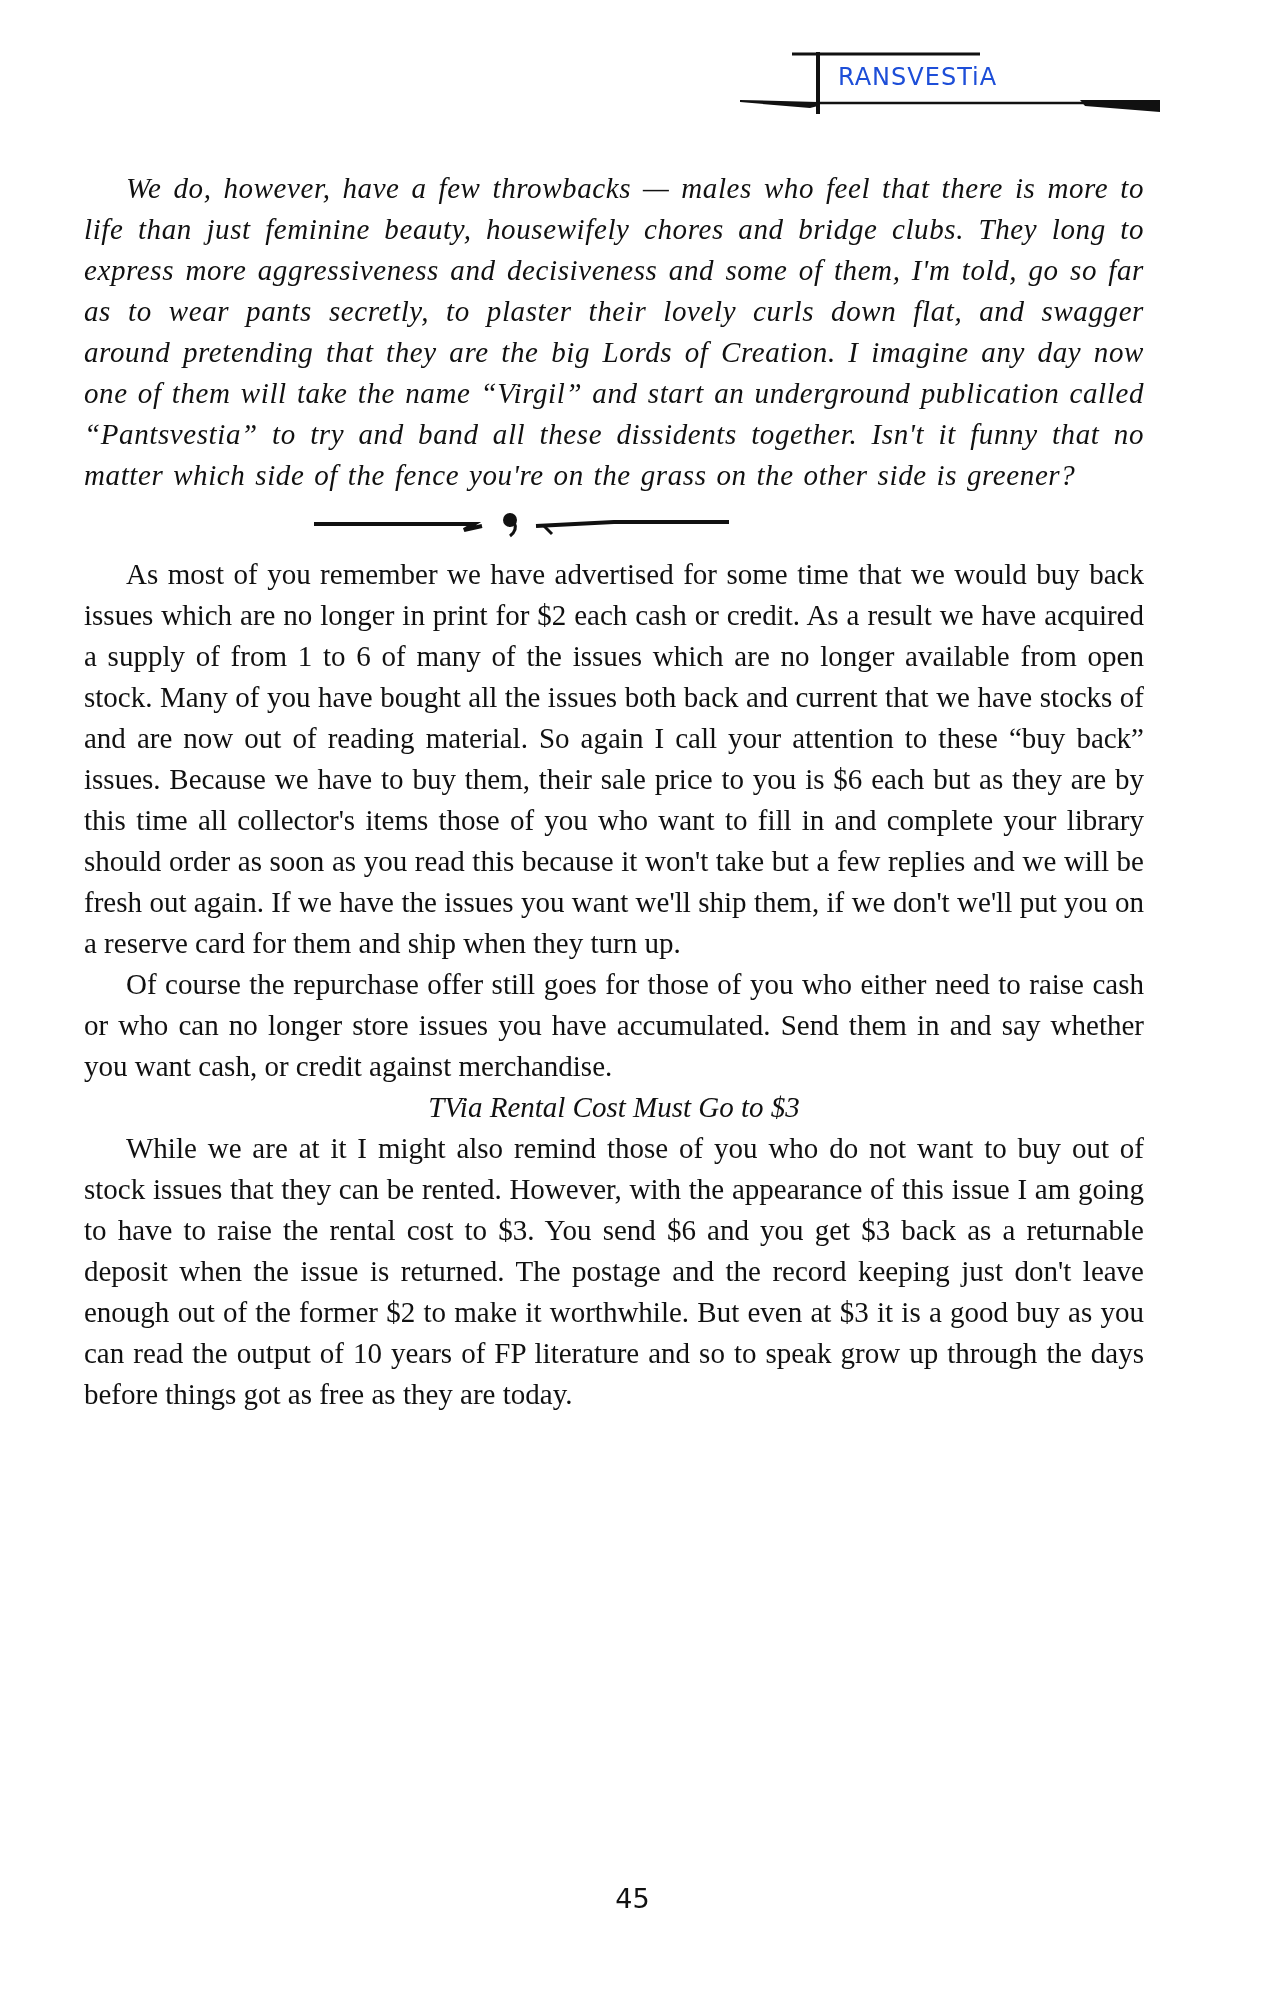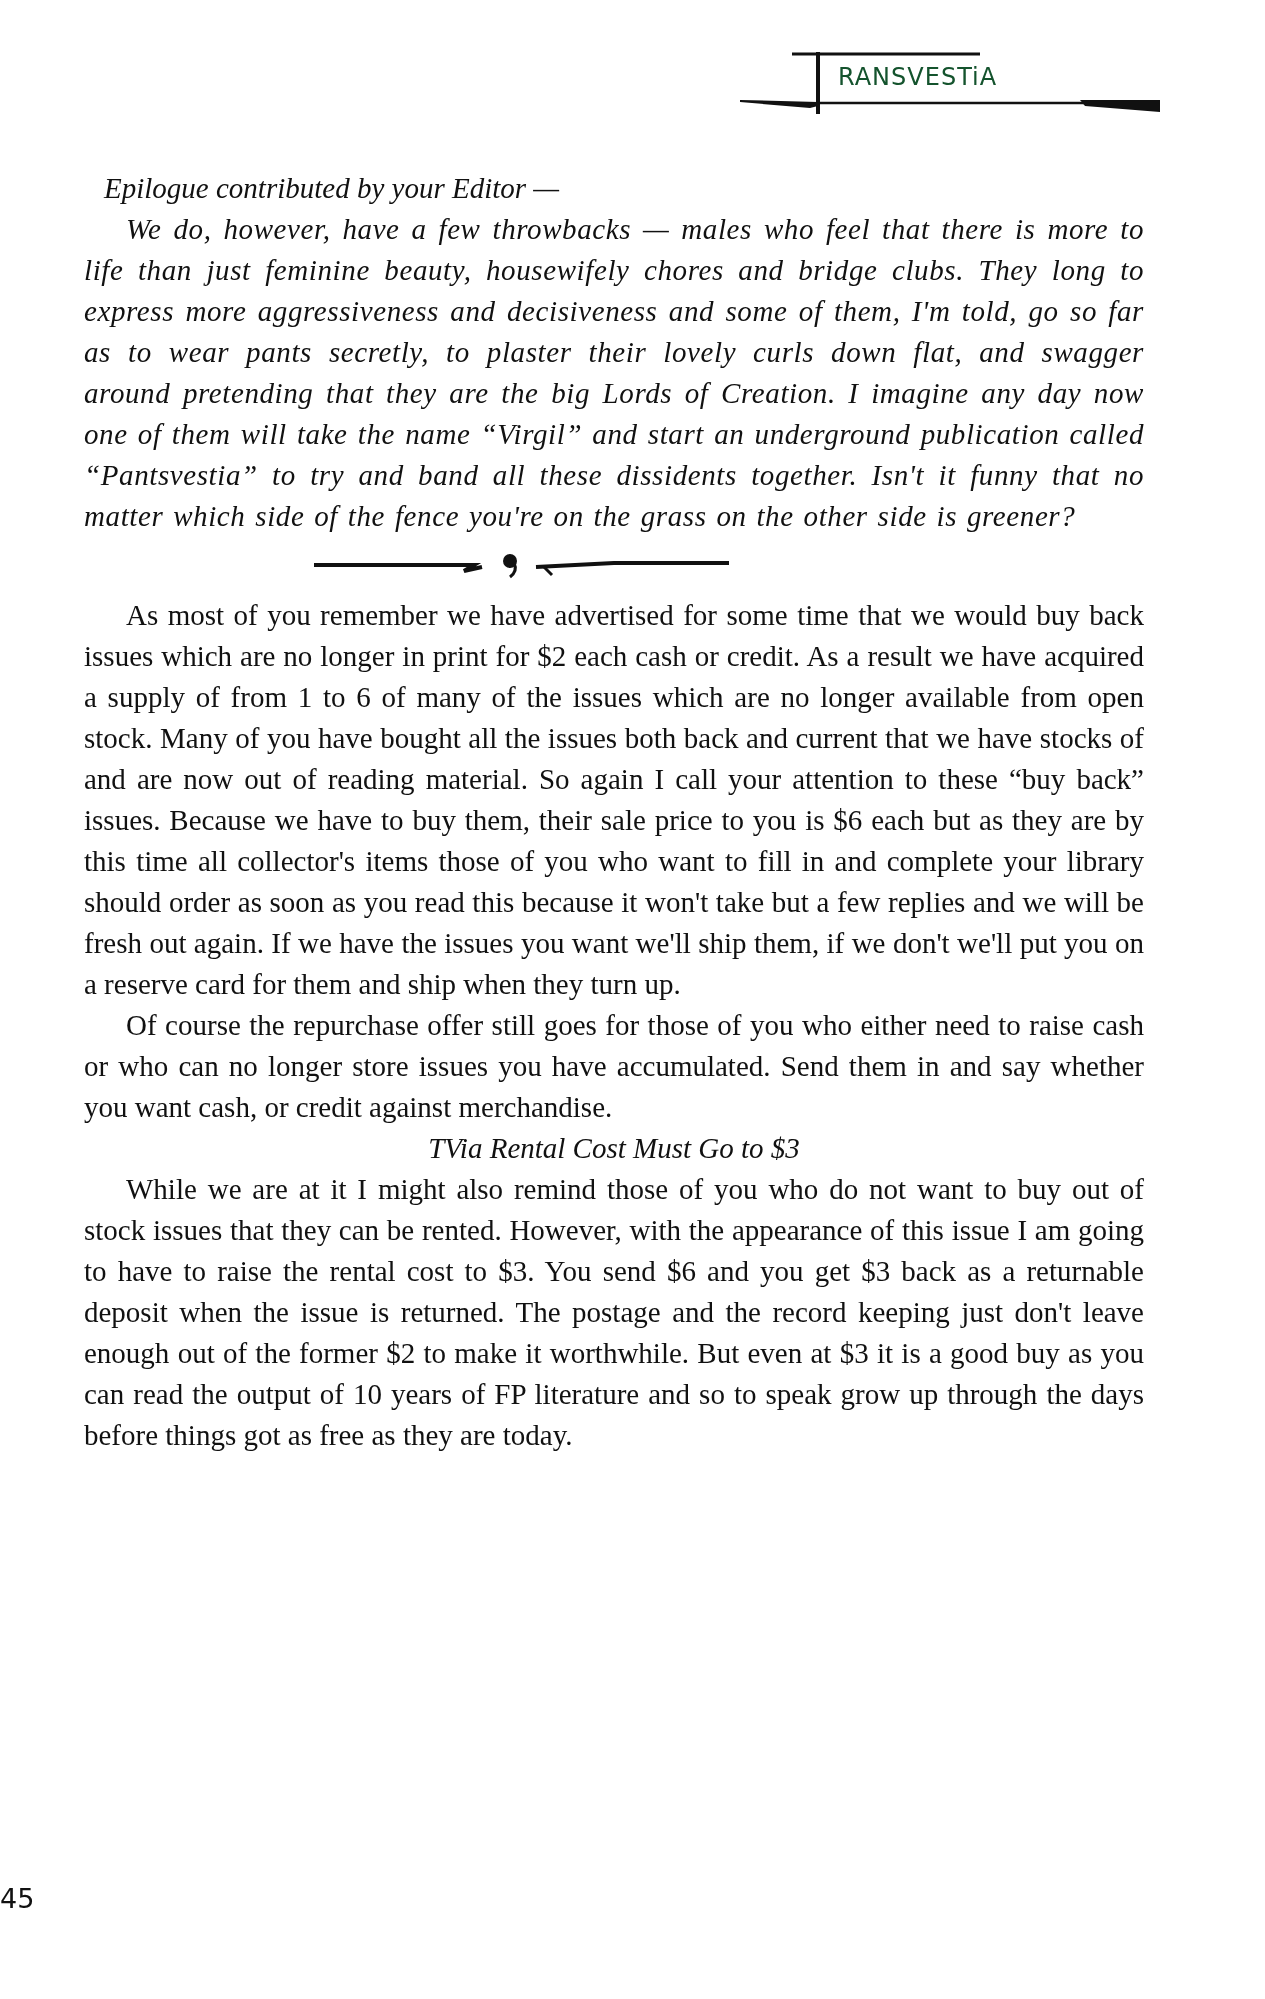--- a/index.html
+++ b/index.html
@@ -6,58 +6,57 @@
   body {
     width: 1265px; height: 1999px; position: relative; overflow: hidden;
     color: #111111;
     font-family: "Liberation Serif", "DejaVu Serif", serif;
   }
   .masthead { position: absolute; left: 740px; top: 40px; width: 420px; height: 80px; }
   .masthead svg { position: absolute; left: 0; top: 0; }
   .masthead .mast-text {
     position: absolute; left: 98px; top: 23px;
     font-family: "DejaVu Sans", "Liberation Sans", sans-serif;
-    font-size: 24px; letter-spacing: 1px; font-weight: 500; color: #14532d;
+    font-size: 24px; letter-spacing: 1px; font-weight: 500; color: #1d4ed8;
   }
   .page { position: absolute; left: 84px; top: 168px; width: 1060px; }
   .p { font-size: 29px; line-height: 41px; text-align: justify; margin: 0; }
   .p.indent { text-indent: 42px; }
   .p.it { font-style: italic; }
   .wide { letter-spacing: 0.6px; word-spacing: 2px; }
   .byline { font-style: italic; font-size: 29px; line-height: 41px; margin: 0 0 0 20px; }
   .ornament { position: relative; height: 52px; margin-top: 6px; }
   .ornament svg { position: absolute; left: 230px; top: 10px; }
   .headline {
     text-align: center; font-style: italic; font-size: 46px; line-height: 48px;
     margin: -4px 0 0 0; letter-spacing: 1px;
   }
   .subhead { text-align: center; font-style: italic; font-size: 29px; line-height: 41px; margin: 0; }
   .ital-title { font-style: italic; letter-spacing: 1px; }
   .page-number {
-    position: absolute; left: 0; width: 1265px; top: 1883px; text-align: left;
+    position: absolute; left: 0; width: 1265px; top: 1883px; text-align: center;
     font-family: "DejaVu Sans", "Liberation Sans", sans-serif; font-size: 27px;
   }
 </style>
 </head>
 <body>
 
 <div class="masthead">
   <svg width="420" height="80">
     <line x1="52" y1="14" x2="240" y2="14" stroke="#111" stroke-width="3"></line>
     <line x1="78" y1="12" x2="78" y2="74" stroke="#111" stroke-width="4"></line>
     <polygon points="0,60 78,62 78,66 70,68 0,62" fill="#111"></polygon>
     <line x1="78" y1="63" x2="360" y2="63" stroke="#111" stroke-width="2.5"></line>
     <polygon points="340,60 420,60 420,72 345,66" fill="#111"></polygon>
   </svg>
   <span class="mast-text">RANSVESTiA</span>
 </div>
 
 <div class="page">
 
-  <p class="byline">Epilogue contributed by your Editor —</p>
   <p class="p it indent wide">We do, however, have a few throwbacks — males who feel that there is more to life than just feminine beauty, housewifely chores and bridge clubs. They long to express more aggressiveness and decisiveness and some of them, I'm told, go so far as to wear pants secretly, to plaster their lovely curls down flat, and swagger around pretending that they are the big Lords of Creation. I imagine any day now one of them will take the name “Virgil” and start an underground publication called “Pantsvestia” to try and band all these dissidents together. Isn't it funny that no matter which side of the fence you're on the grass on the other side is greener?</p>
 
   <div class="ornament">
     <svg width="600" height="40">
       <path d="M0,12 L160,12 L150,18 L168,14" stroke="#111" stroke-width="4" fill="none"></path>
       <path d="M222,14 L300,10 L415,10" stroke="#111" stroke-width="4" fill="none"></path>
       <path d="M230,14 L238,22" stroke="#111" stroke-width="3" fill="none"></path>
       <circle cx="196" cy="8" r="7" fill="#111"></circle>
       <path d="M200,10 Q204,18 196,24" stroke="#111" stroke-width="3" fill="none"></path>
     </svg>

